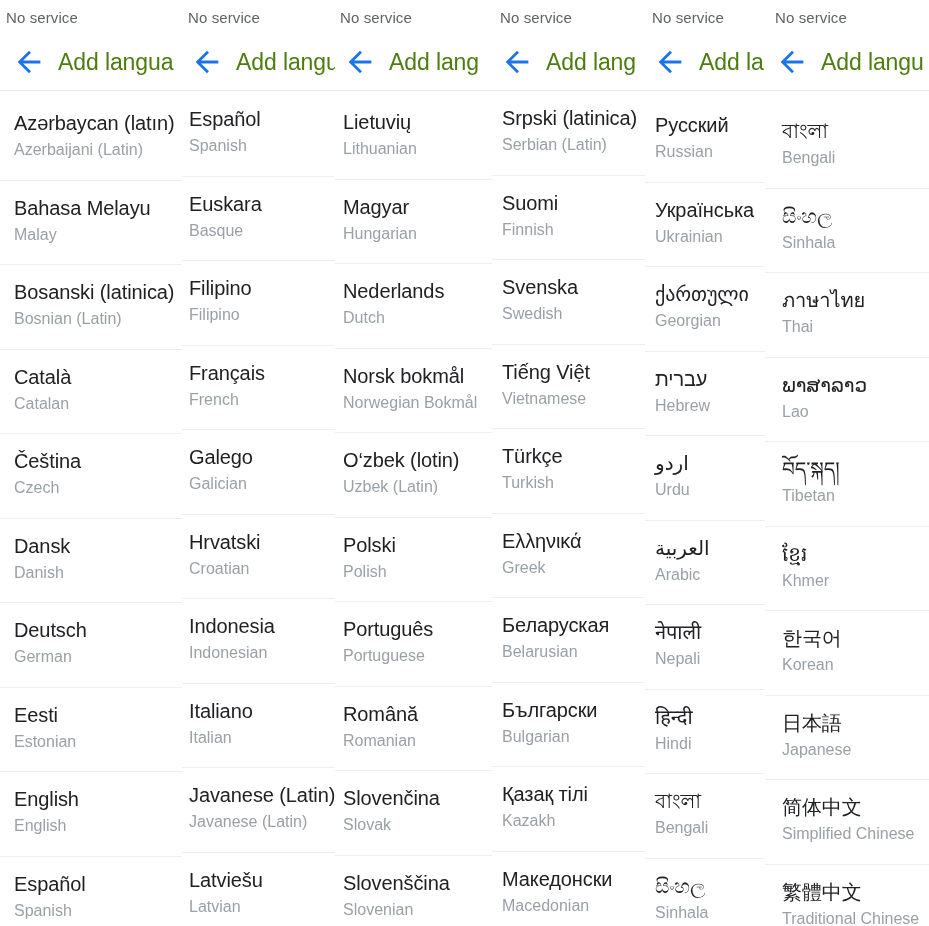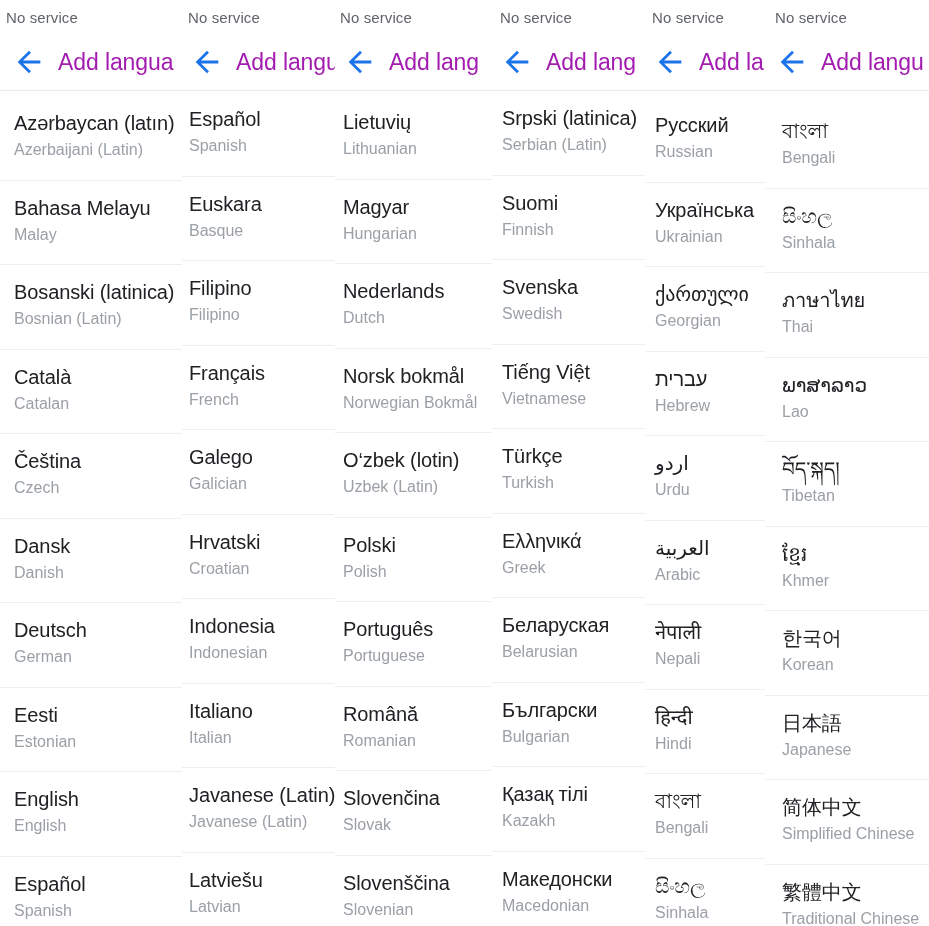--- a/index.html
+++ b/index.html
@@ -61,21 +61,21 @@
   }
   .back-icon {
     flex: 0 0 auto;
     width: 34px;
     height: 34px;
     display: block;
     color: #1a73e8;
   }
   .appbar-title {
     font-size: 23px;
-    color: #a21caf;
+    color: #4d7c0f;
     white-space: nowrap;
     margin-left: 12px;
     letter-spacing: -0.1px;
   }
 
   
   .lang-list { background: #ffffff; }
 
   .lang-item {
     height: 84.5px;

